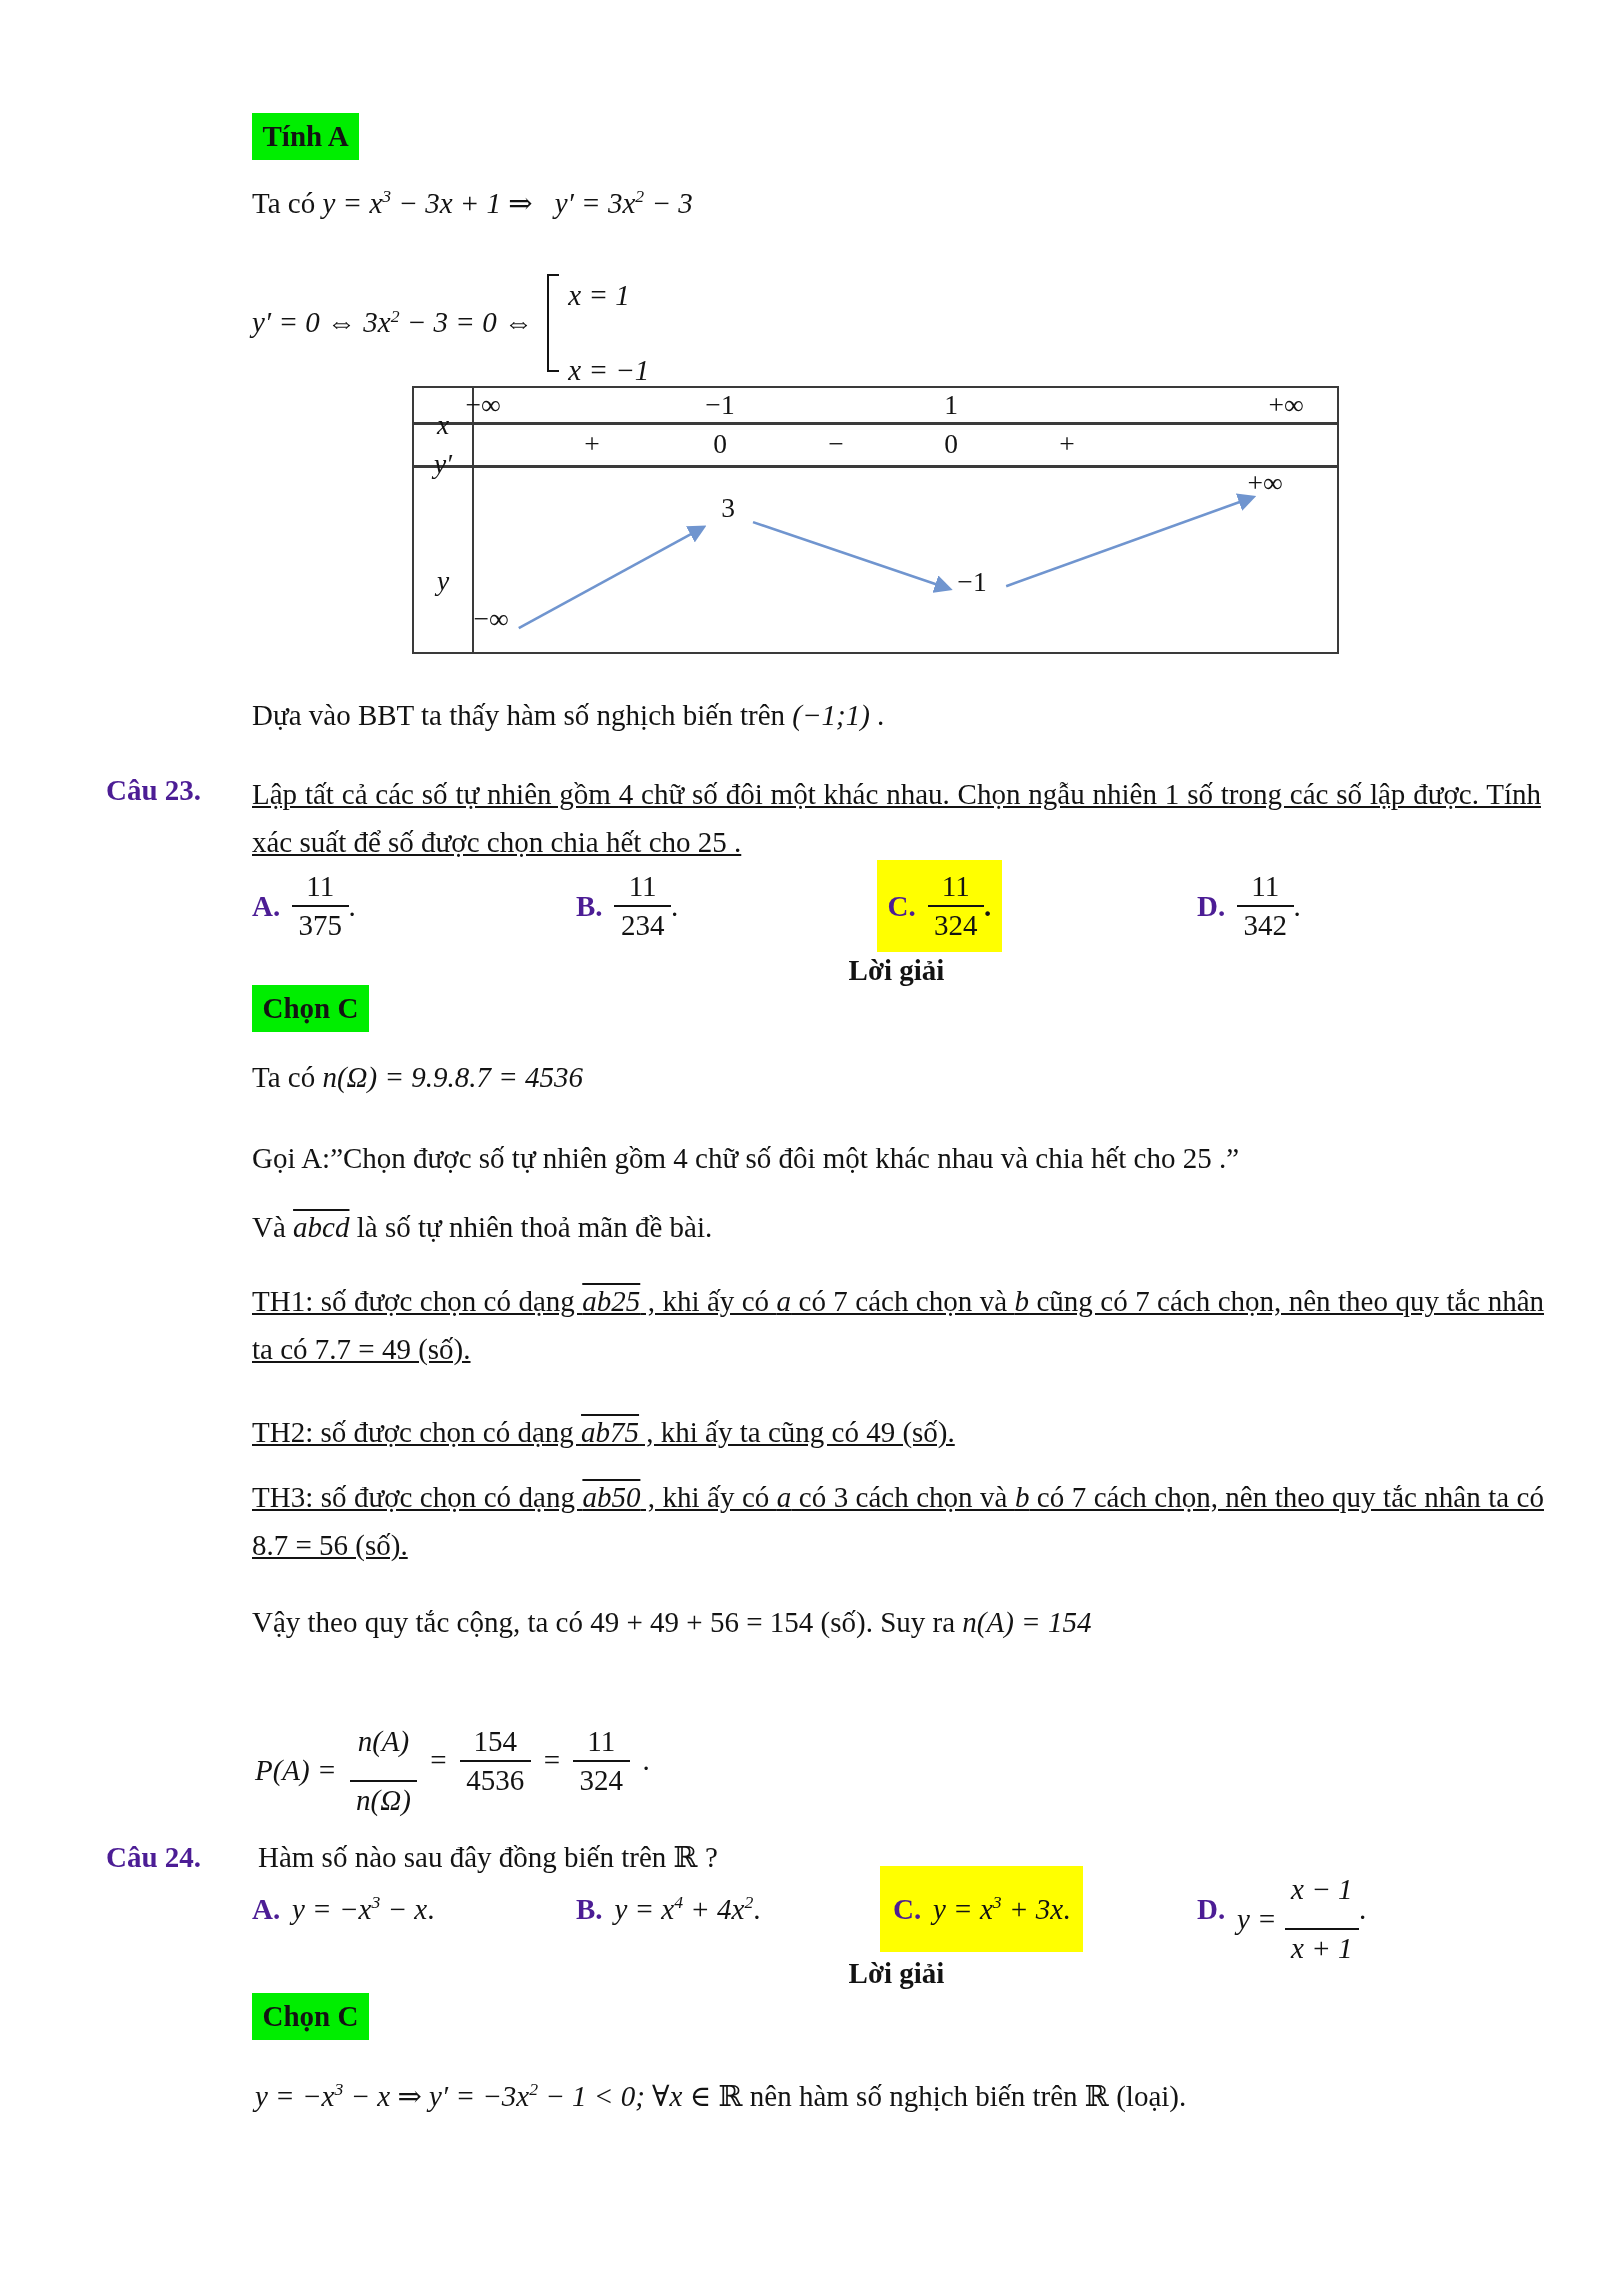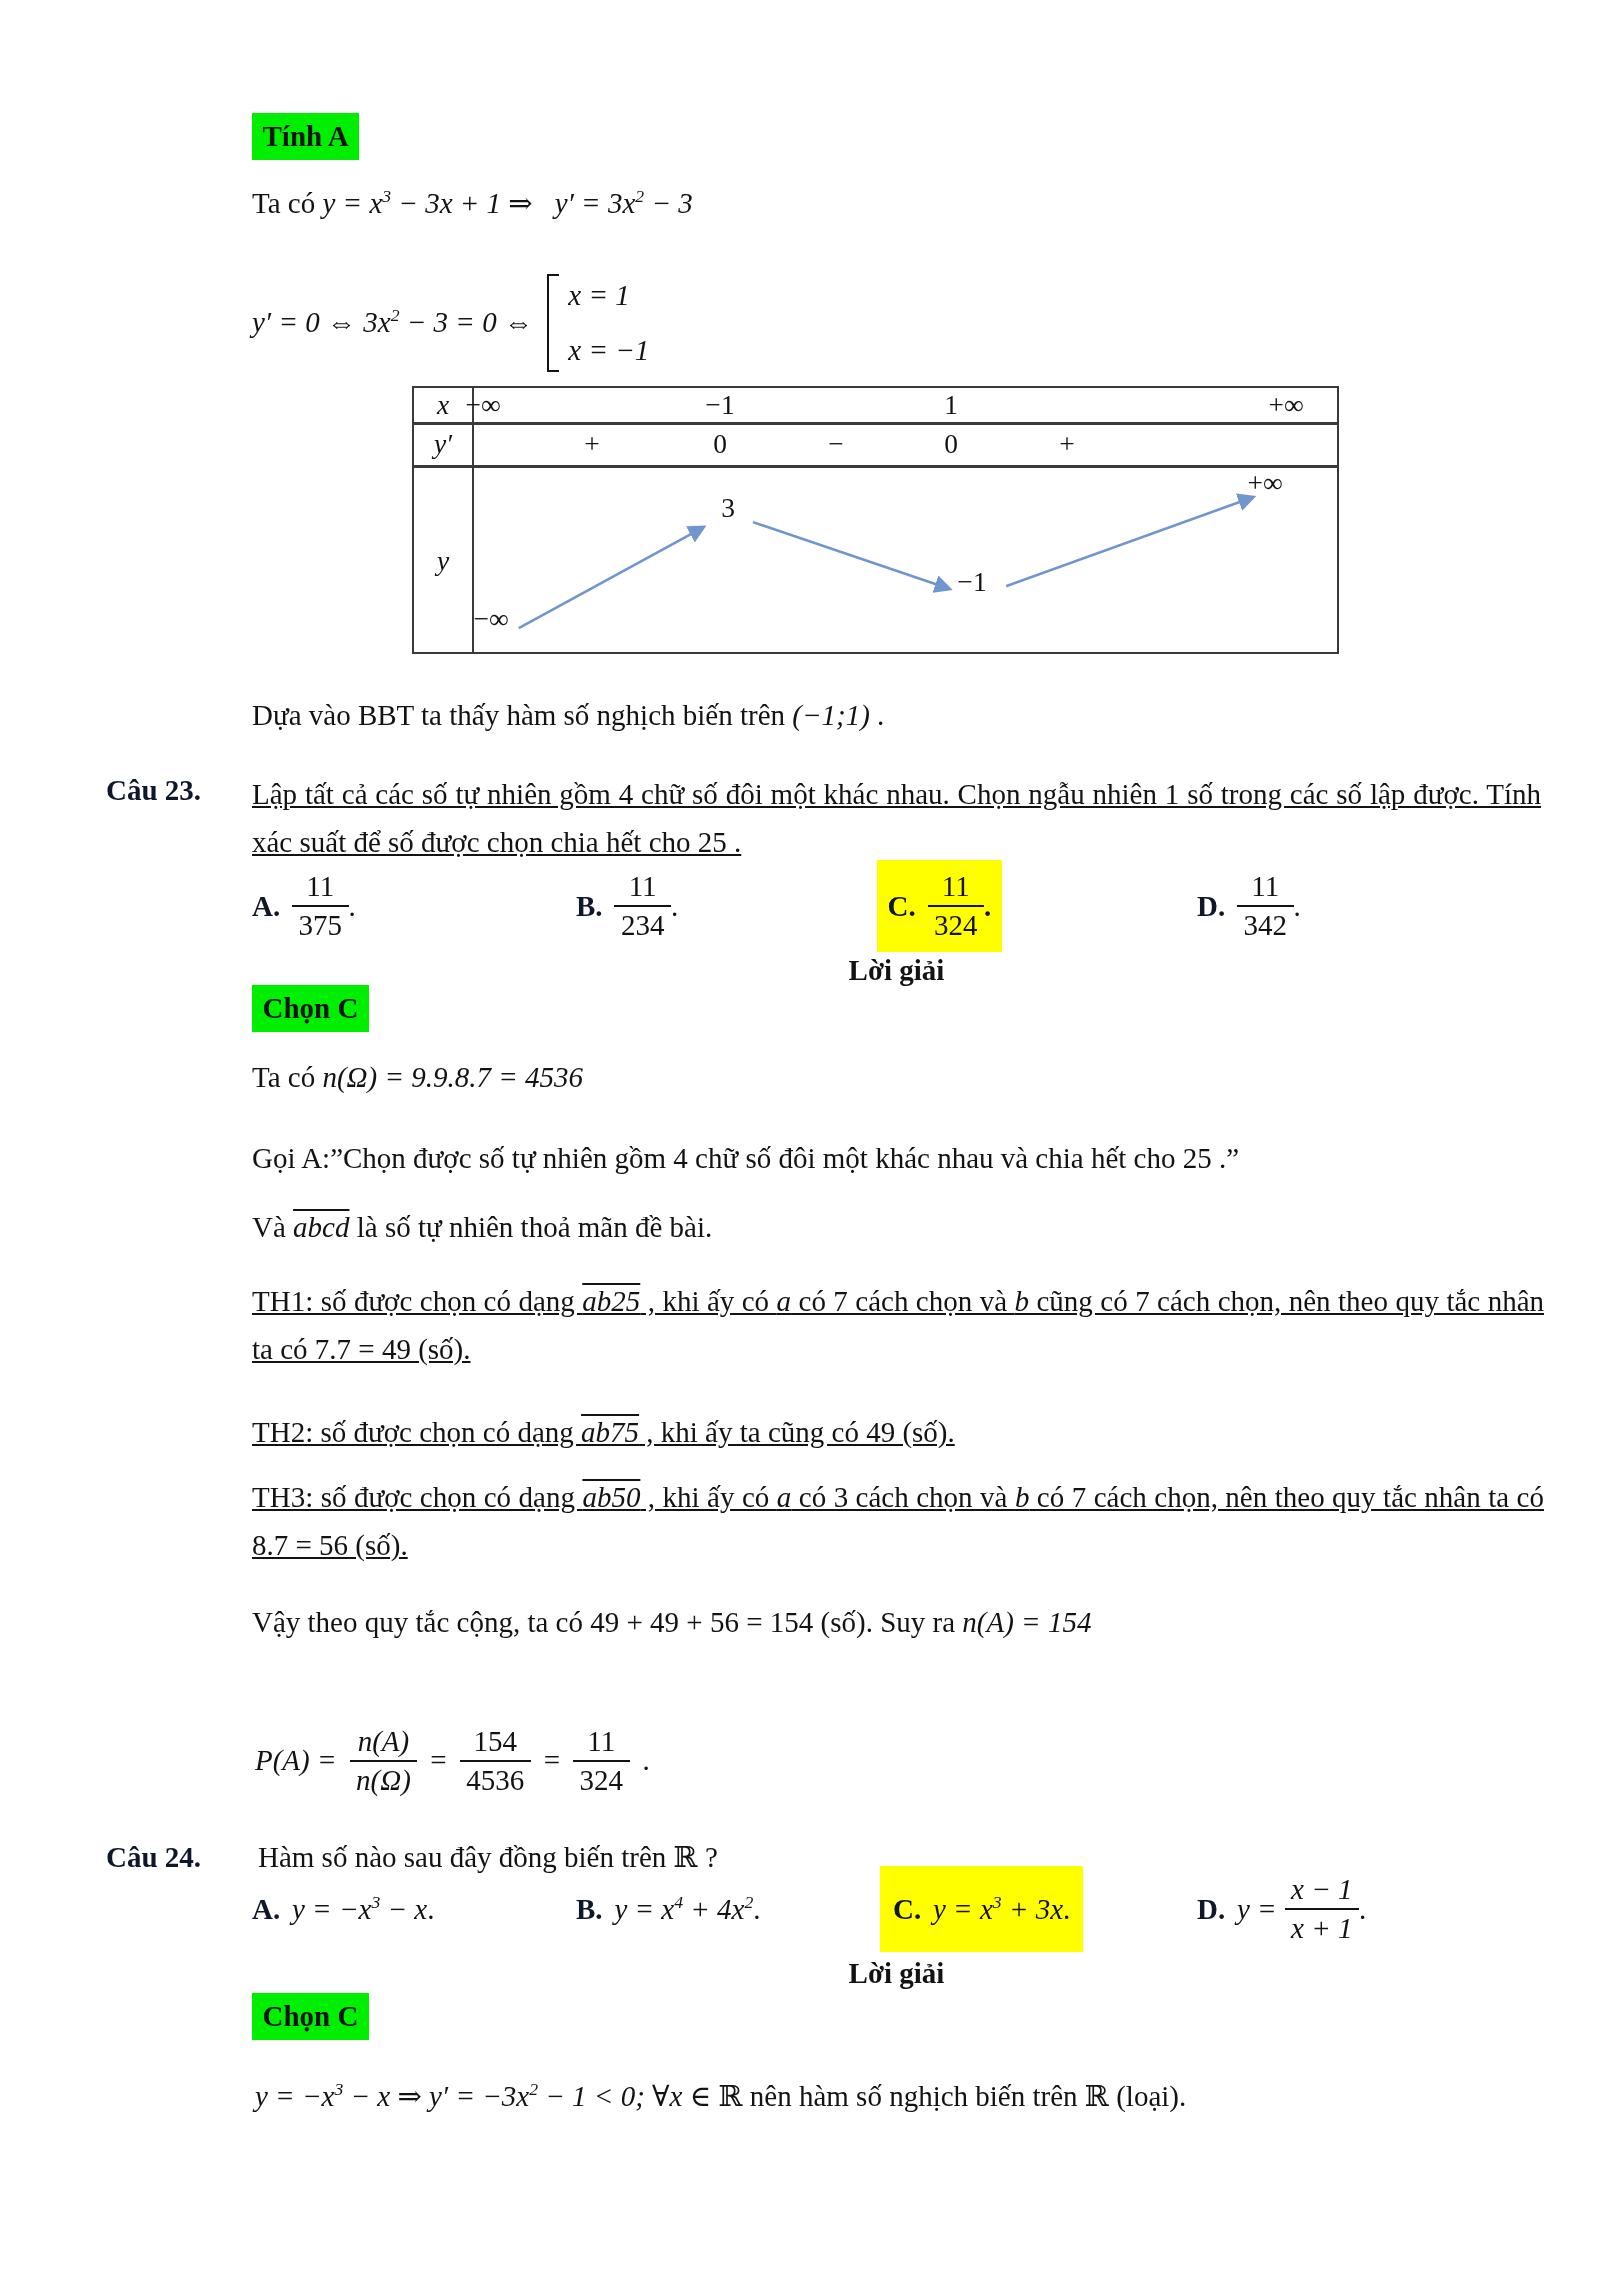--- a/index.html
+++ b/index.html
@@ -4,23 +4,23 @@
 <style>
   * { box-sizing: border-box; }
   body { margin: 0; background: #ffffff; }
   .page {
     position: relative; width: 1623px; height: 2295px; background: #ffffff;
     font-family: "Liberation Serif", "DejaVu Serif", serif;
     font-size: 29px; color: #131313; overflow: hidden;
   }
   .abs { position: absolute; white-space: nowrap; line-height: 1.25; }
   .para { position: absolute; line-height: 48px; text-align: justify; white-space: normal; text-decoration: underline; }
-  .m { font-style: italic; }
+  .m { font-style: italic; margin-top: 20px; }
   .sup { font-size: 17.7px; vertical-align: super; line-height: 0; }
-  .blue { color: #0f172a; font-weight: bold; }
+  .blue { color: #4c1d95; font-weight: bold; }
   .hl-green { background: #00ee00; font-weight: bold; padding: 5.2px 10.5px; display: inline-block; }
   .hl-yellow { background: #ffff00; }
   .bold { font-weight: bold; }
   .center { text-align: center; }
   .bb { font-style: normal; font-family: "DejaVu Serif", "DejaVu Sans", serif; }
   .eqrow { display: flex; align-items: center; }
   .gap28 { margin-left: 22px; }
   .frac { display: inline-flex; flex-direction: column; align-items: center; text-align: center;
           line-height: 1.18; vertical-align: middle; }
   .frac .num, .frac .den { padding: 1.3px 6.5px; }

